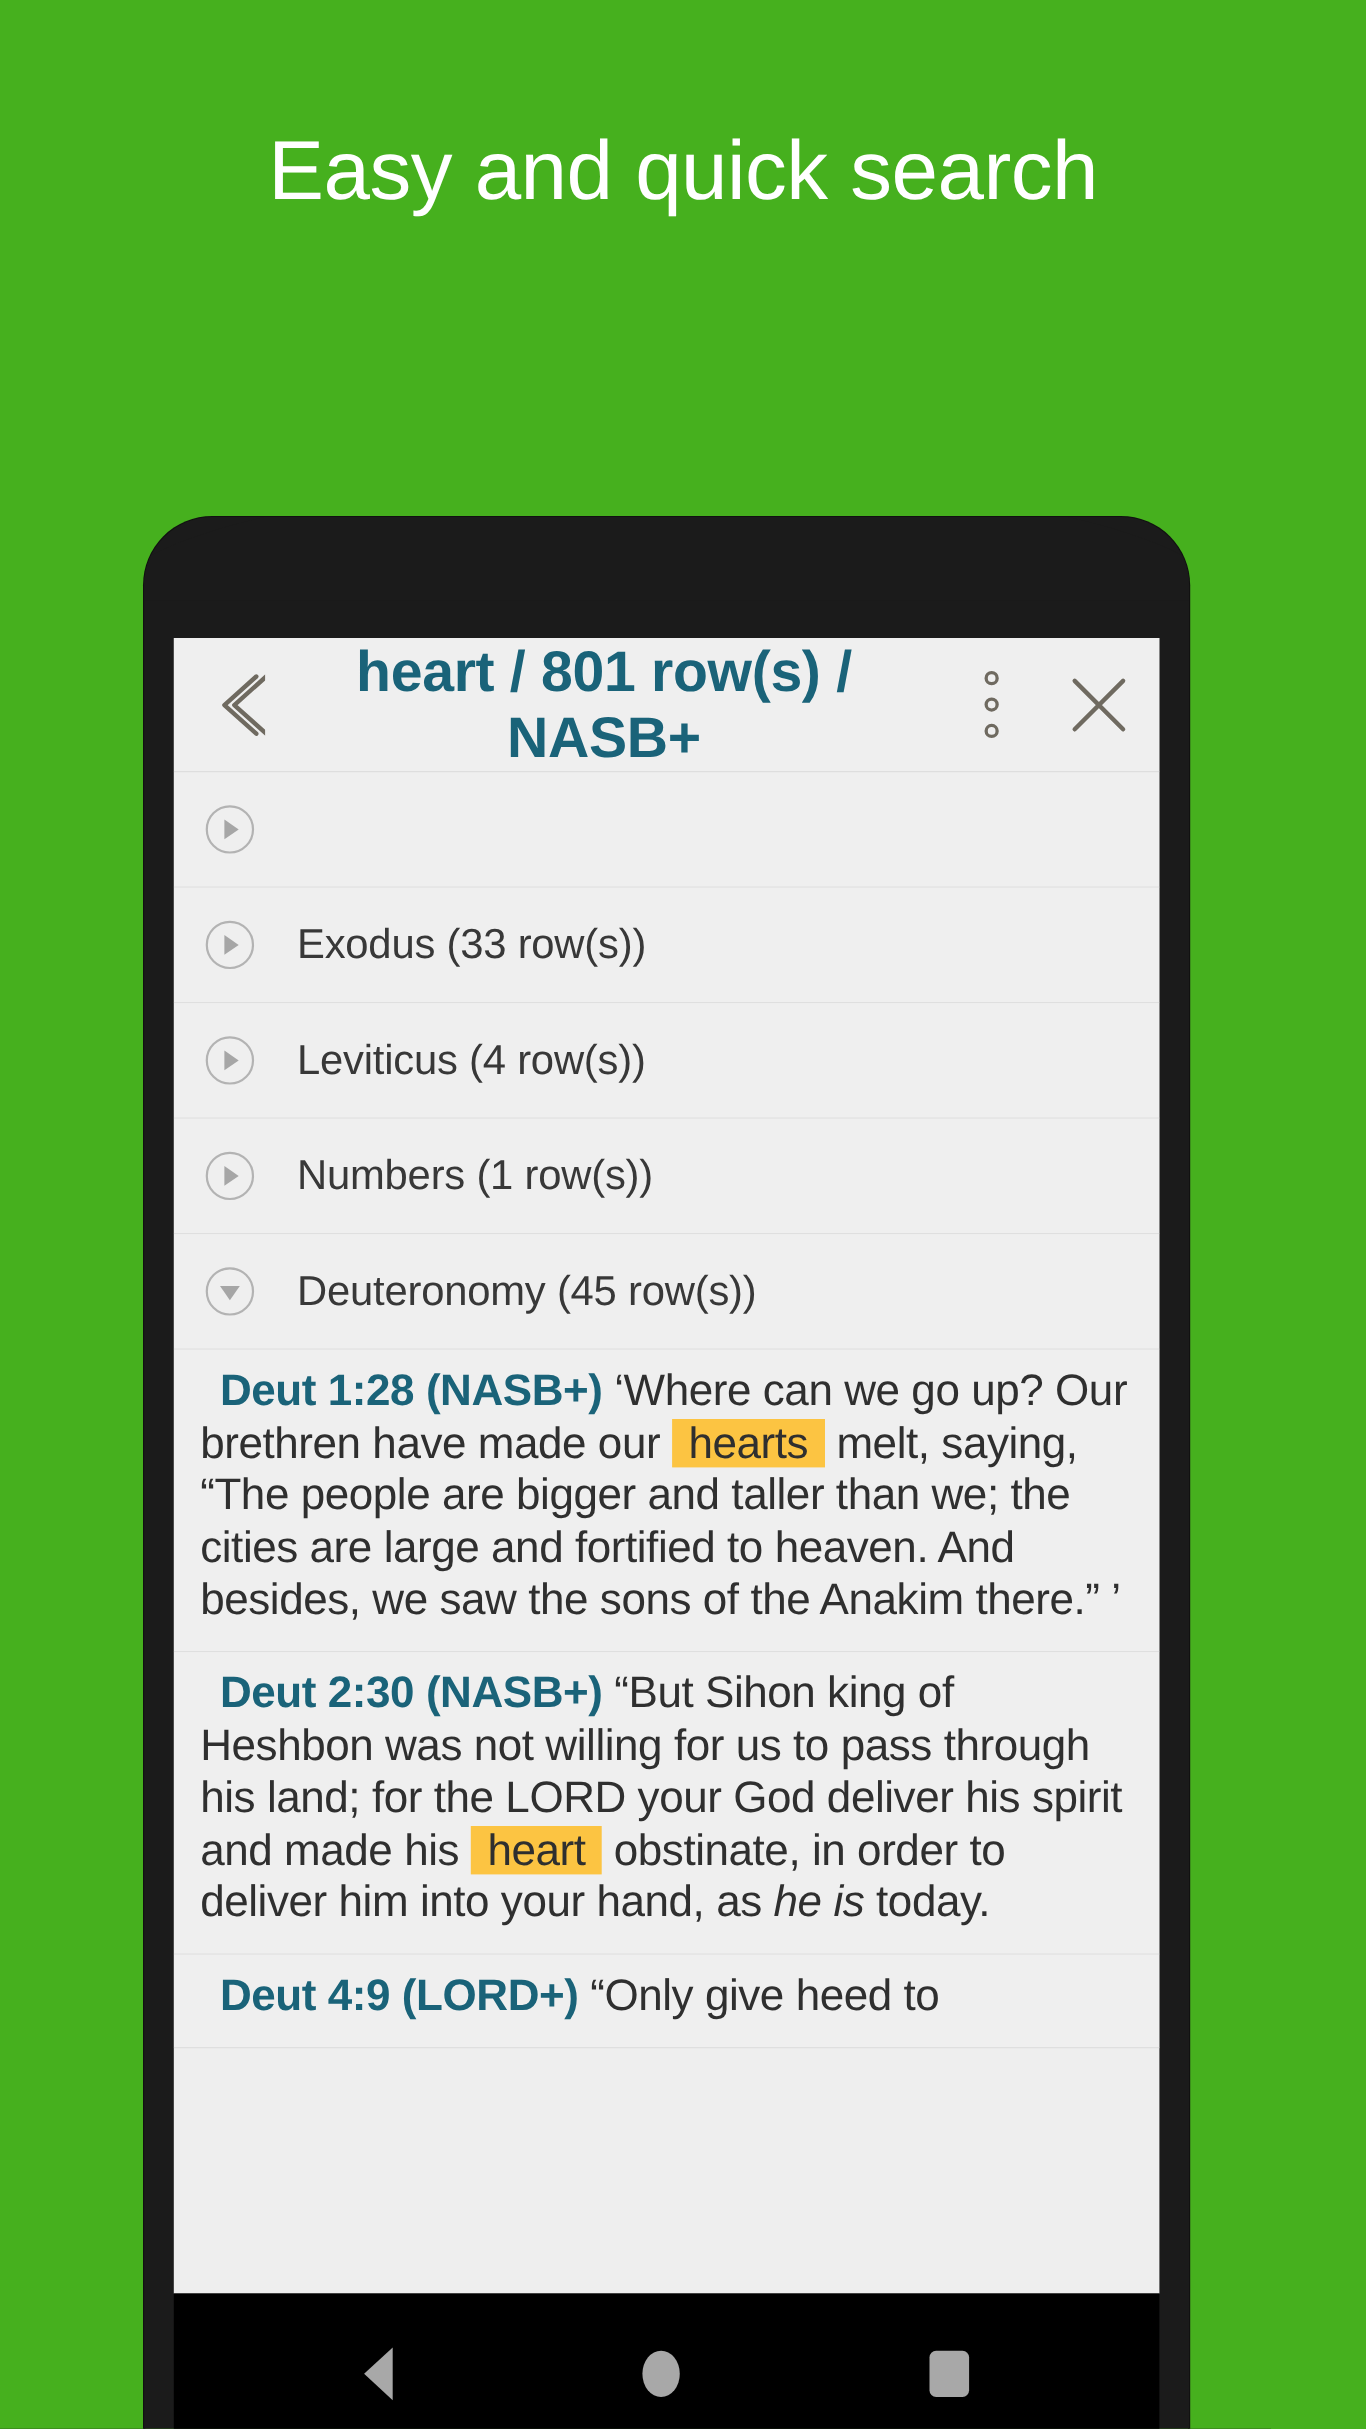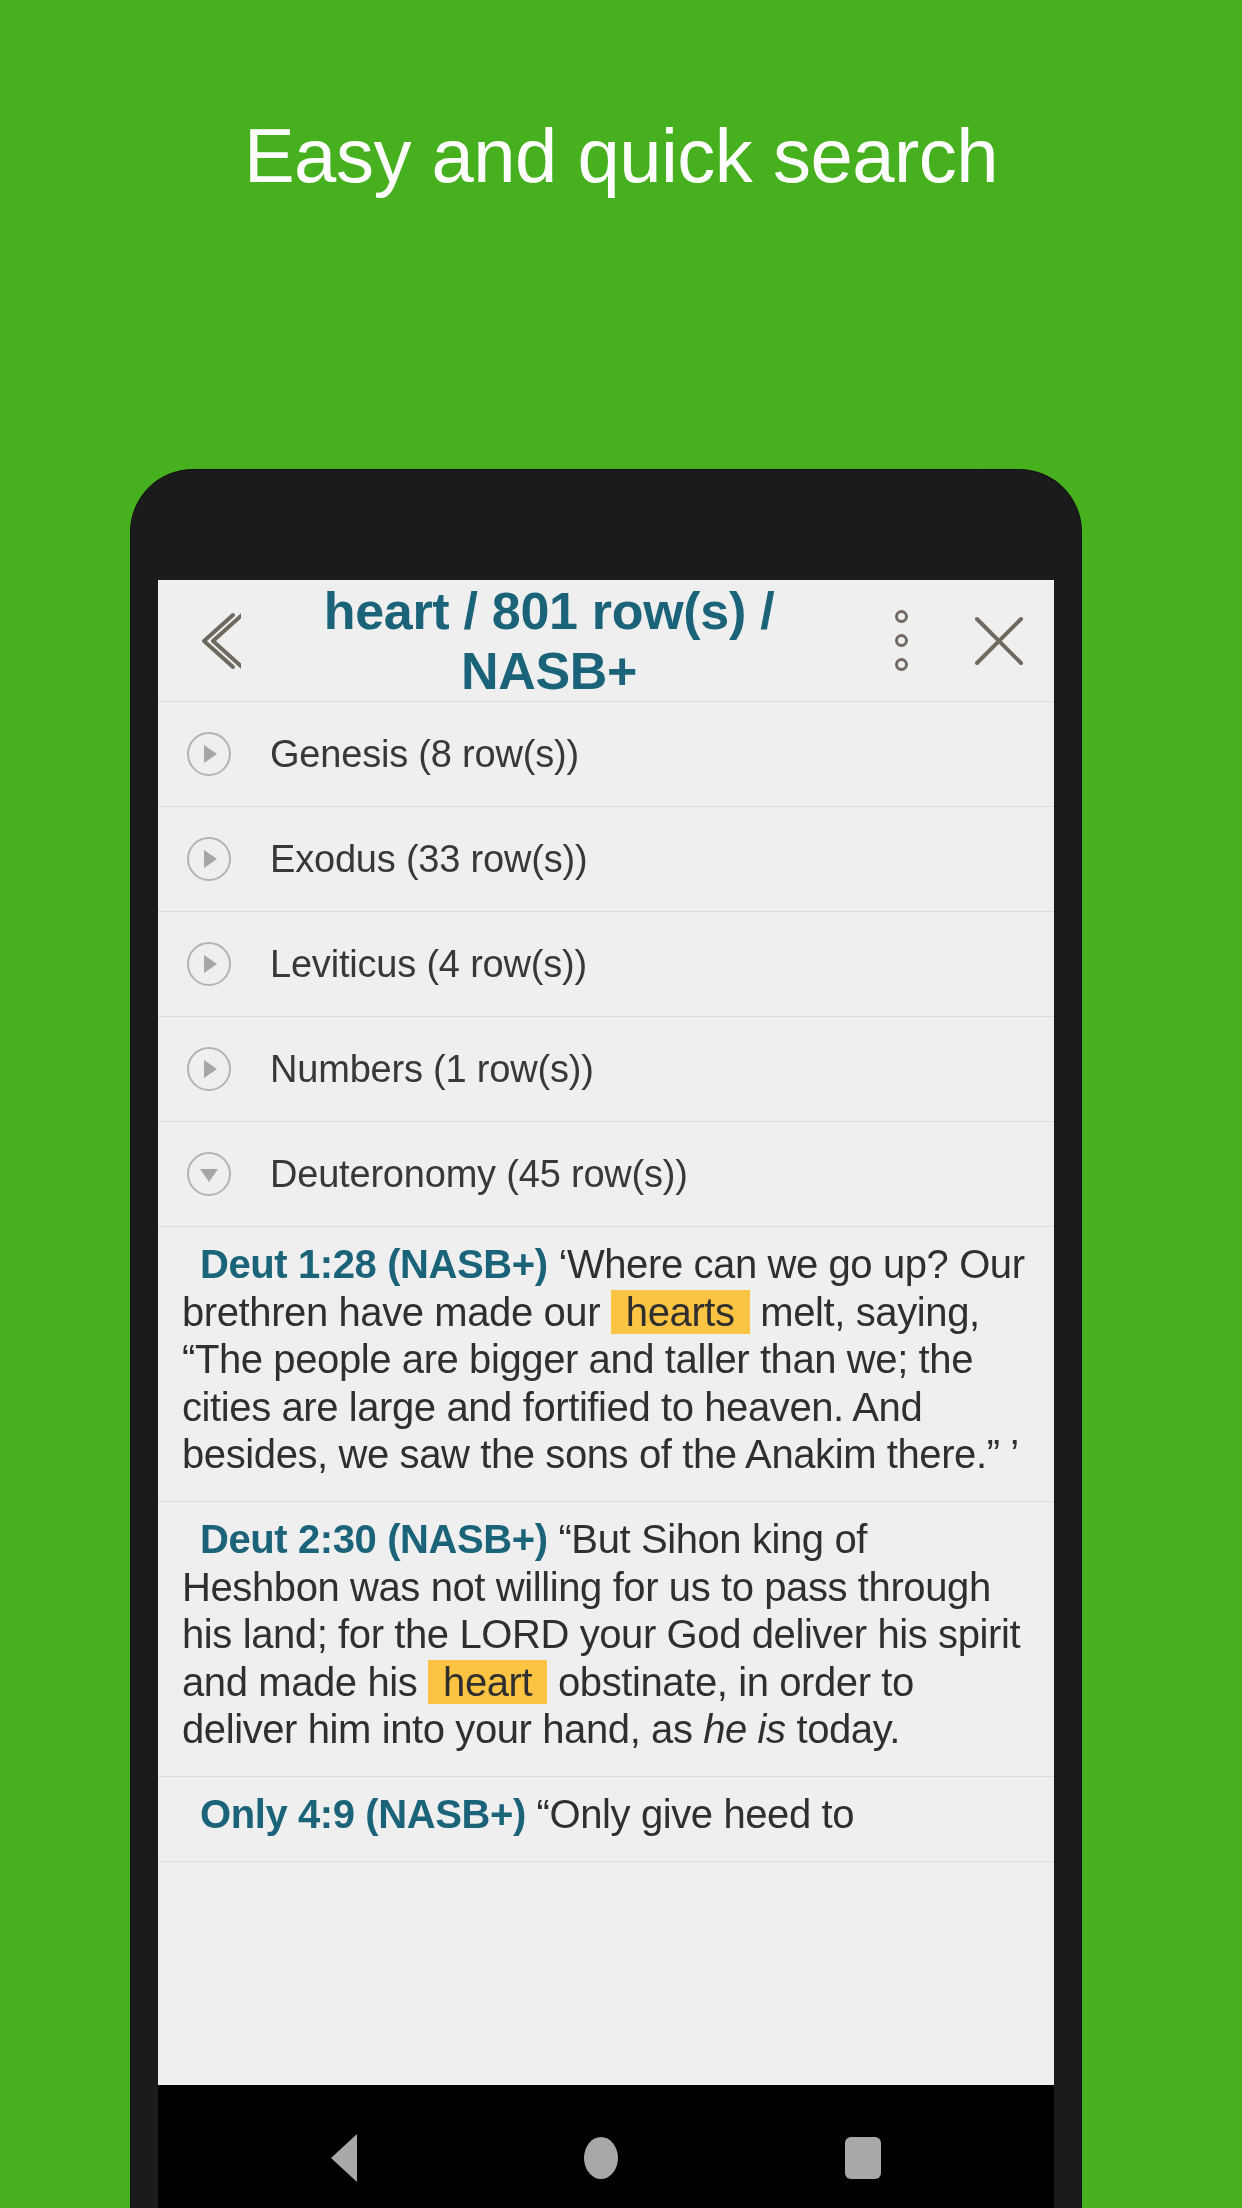--- a/index.html
+++ b/index.html
@@ -223,21 +223,20 @@
             <path d="M6 6 L50 50 M50 6 L6 50" stroke="#6f6a60" stroke-width="4" stroke-linecap="round"></path>
           </svg>
         </div>
       </div>
     </div>
 
     <div class="book-row">
       <span class="tri-icon">
           <i class="t-right"></i>
         </span>
-      <span class="book-label">Genesis (8 row(s))</span>
     </div>
 
     <div class="book-row">
       <span class="tri-icon">
           <i class="t-right"></i>
         </span>
       <span class="book-label">Exodus (33 row(s))</span>
     </div>
 
     <div class="book-row">
@@ -258,21 +257,21 @@
       <span class="tri-icon">
           <i class="t-down"></i>
         </span>
       <span class="book-label">Deuteronomy (45 row(s))</span>
     </div>
 
     <div class="verse"><span class="verse-ref">Deut 1:28 (NASB+)</span><span> ‘Where can we go up? Our brethren have made our </span><span class="hl">hearts</span><span> melt, saying, “The people are bigger and taller than we; the cities are large and fortified to heaven. And besides, we saw the sons of the Anakim there.” ’</span></div>
 
     <div class="verse"><span class="verse-ref">Deut 2:30 (NASB+)</span><span> “But Sihon king of Heshbon was not willing for us to pass through his land; for the LORD your God deliver his spirit and made his </span><span class="hl">heart</span><span> obstinate, in order to deliver him into your hand, as </span><span class="it">he is</span><span> today.</span></div>
 
-    <div class="verse"><span class="verse-ref">Only 4:9 (NASB+)</span><span> “Only give heed to</span></div>
+    <div class="verse"><span class="verse-ref">Deut 4:9 (LORD+)</span><span> “Only give heed to</span></div>
 
   </div>
 
   <div class="navbar">
     <span class="nav-back"></span>
     <span class="nav-home"></span>
     <span class="nav-recent"></span>
   </div>
 
 </div>

